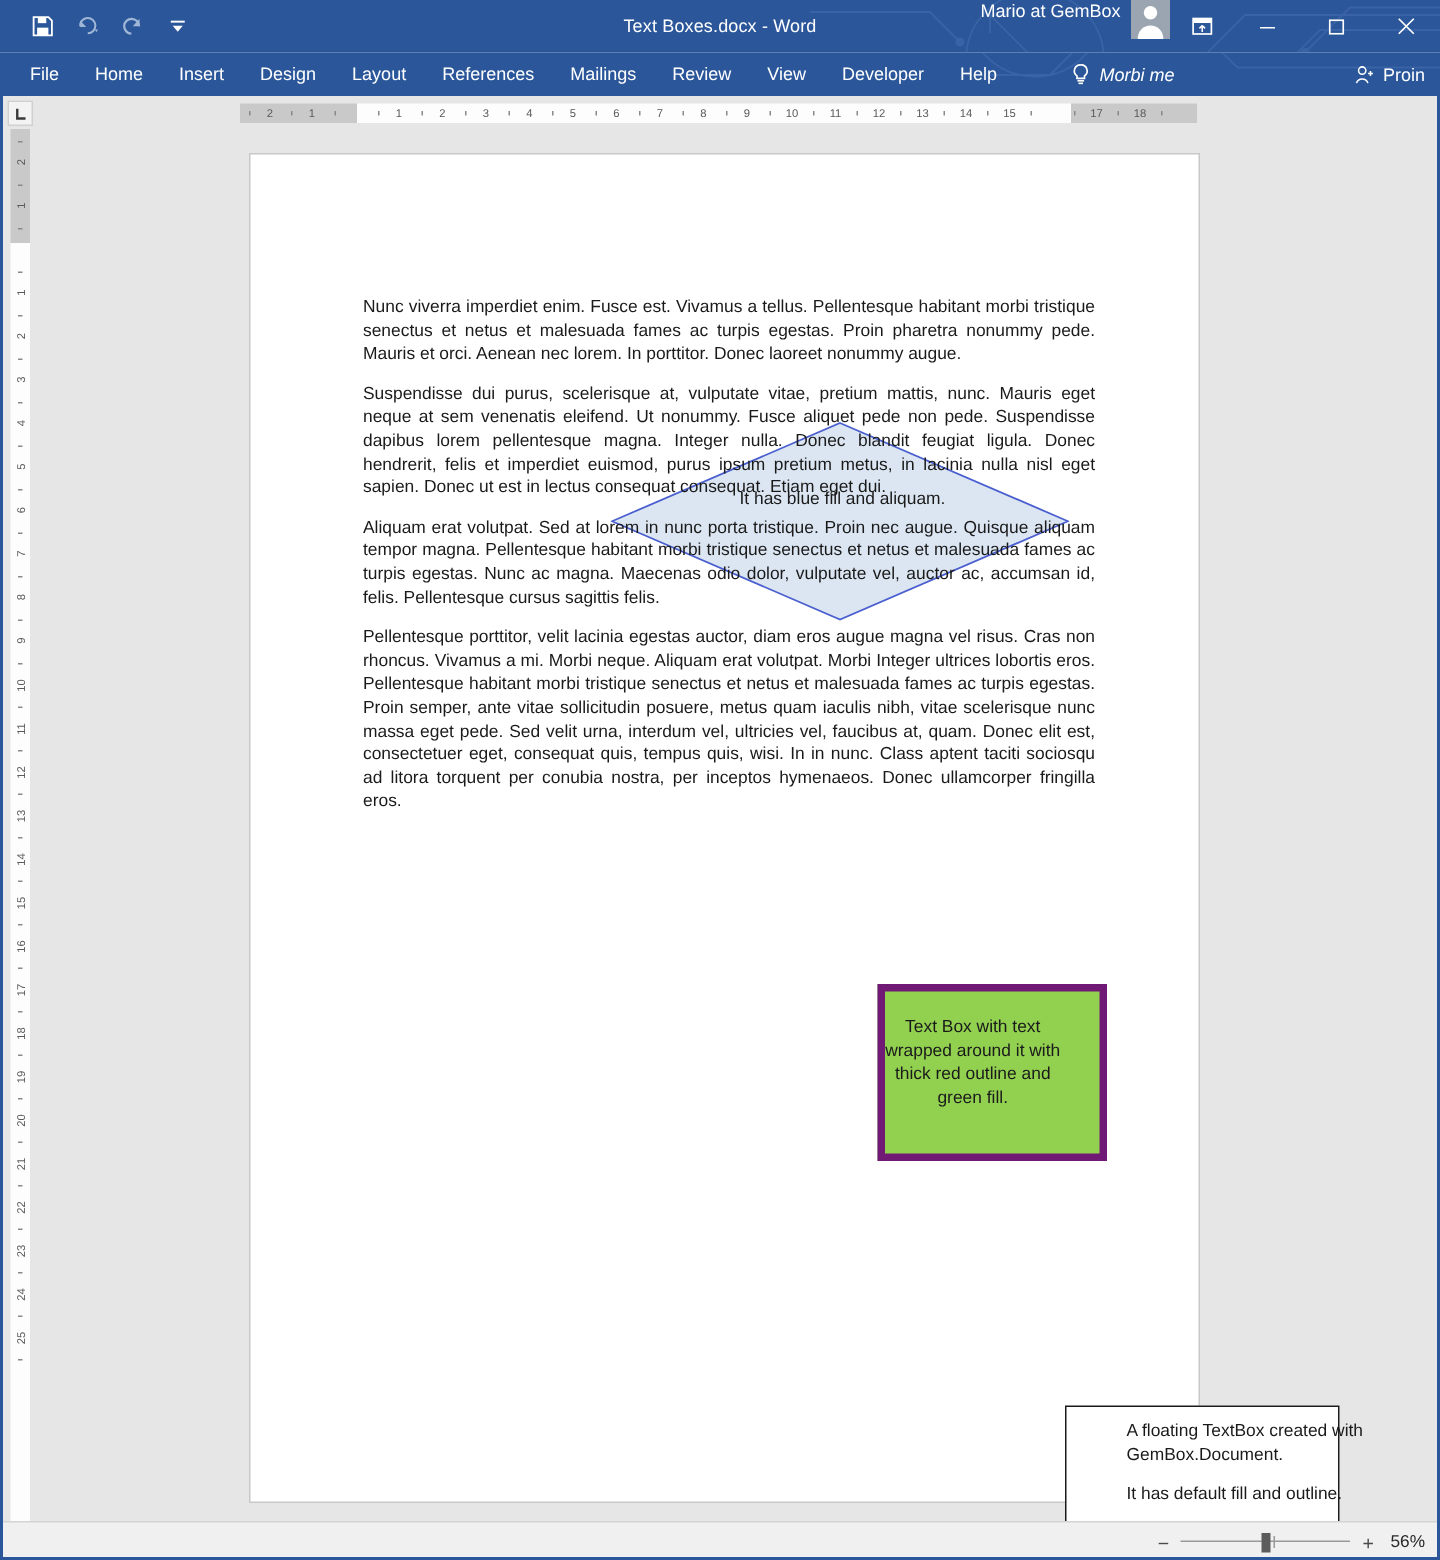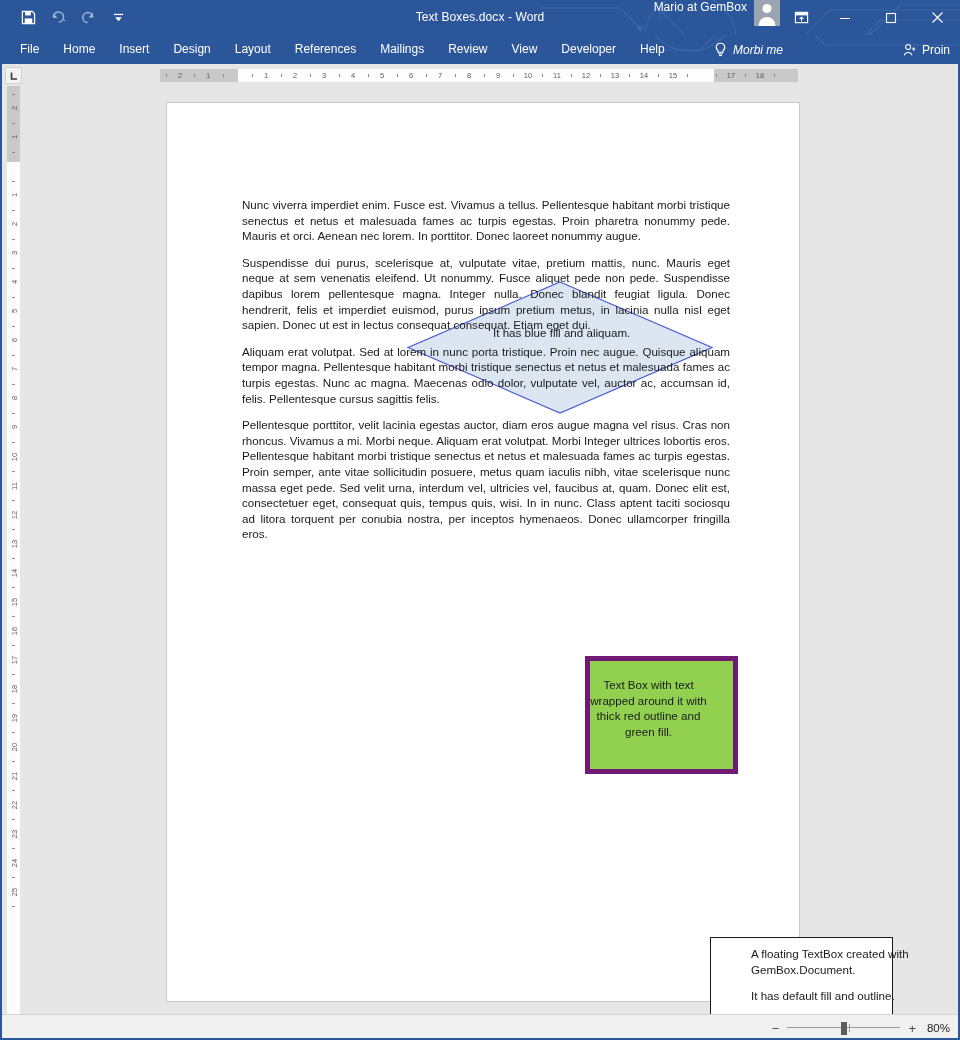--- a/index.html
+++ b/index.html
@@ -539,21 +539,21 @@
   </div>
 
   <div class="statusbar">
     <div class="sb-right">
       <span class="zoom-minus">−</span>
       <span class="zoom-track">
         <i class="zoom-mid"></i>
         <i class="zoom-thumb"></i>
       </span>
       <span class="zoom-plus">+</span>
-      <span class="zoom-pct">80%</span>
+      <span class="zoom-pct">56%</span>
     </div>
   </div>
 
   <div class="bottom-edge"></div>
   <div class="side-edge-l"></div>
   <div class="side-edge-r"></div>
 
 </div>
 
 </body></html>

